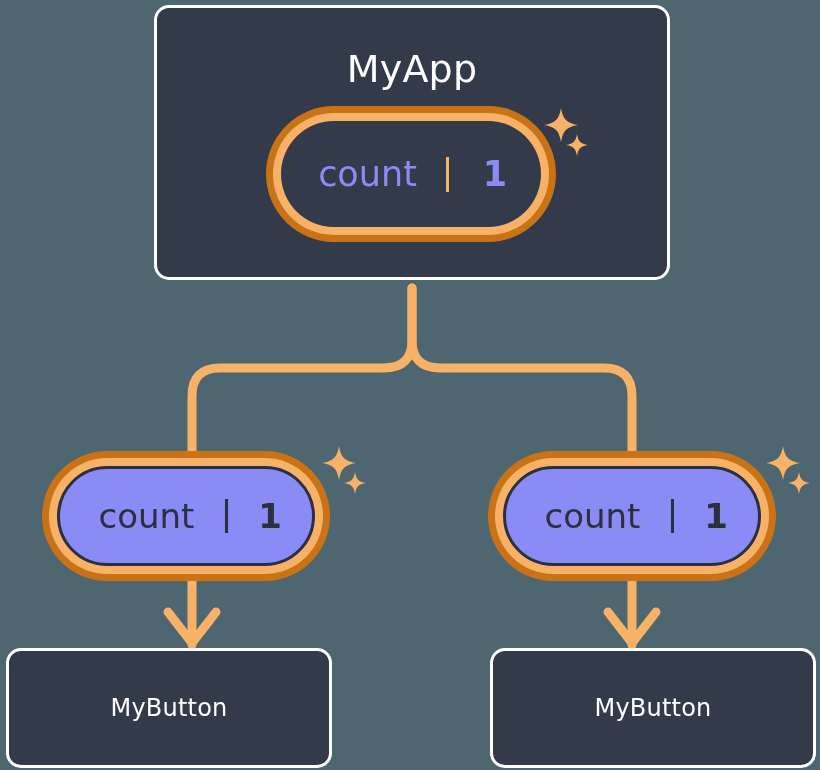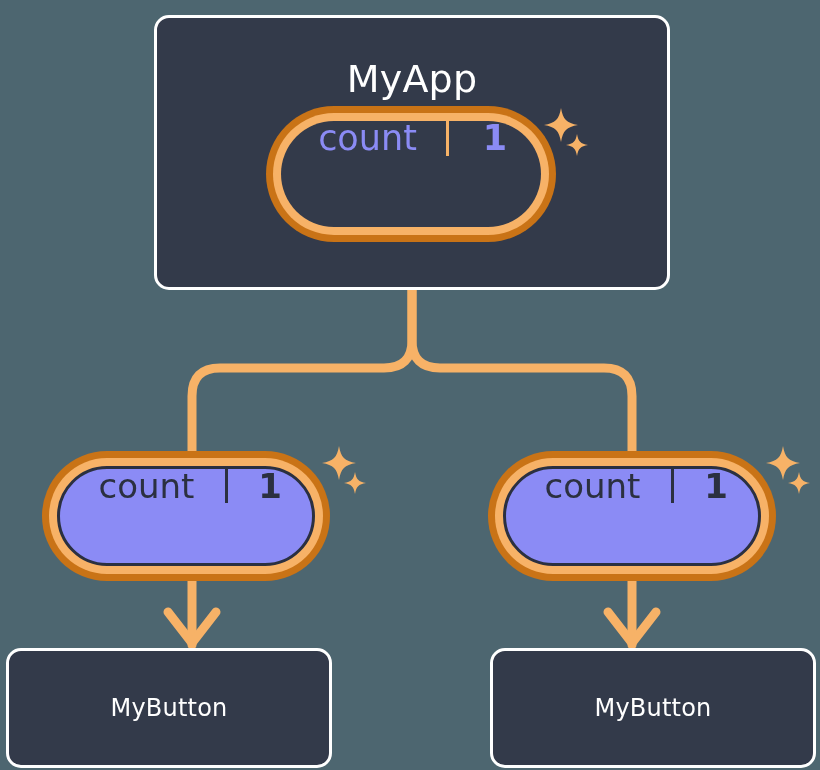--- a/index.html
+++ b/index.html
@@ -24,21 +24,21 @@
     align-items:center;
   }
   .card-title{
     color:#FFFFFF;
     font-size:38px;
     letter-spacing:.2px;
     line-height:1;
     white-space:nowrap;
   }
 
-  #card-myapp{left:154px;top:15px;width:516px;height:275px;}
+  #card-myapp{left:154px;top:5px;width:516px;height:275px;}
   #card-myapp .card-title{margin-top:42px;}
 
   #card-btn-left{left:6px;top:648px;width:326px;height:120px;justify-content:center;}
   #card-btn-right{left:490px;top:648px;width:326px;height:120px;justify-content:center;}
   .card-btn .card-title{font-size:24px;}
 
   
   .pill{
     position:absolute;
     box-sizing:border-box;
@@ -52,21 +52,21 @@
     width:100%;height:100%;
     border-radius:999px;
     background:#F7B267;          
     padding:8px;
   }
   .pill-face{
     box-sizing:border-box;
     width:100%;height:100%;
     border-radius:999px;
     display:flex;
-    align-items:flex-start;
+    align-items:center;
     overflow:hidden;
   }
   .pill-key,.pill-val{
     display:flex;align-items:center;justify-content:center;
     line-height:1;white-space:nowrap;
   }
   .pill-key{flex:1 1 auto;}
   .pill-val{flex:0 0 auto;font-weight:bold;}
 
   

